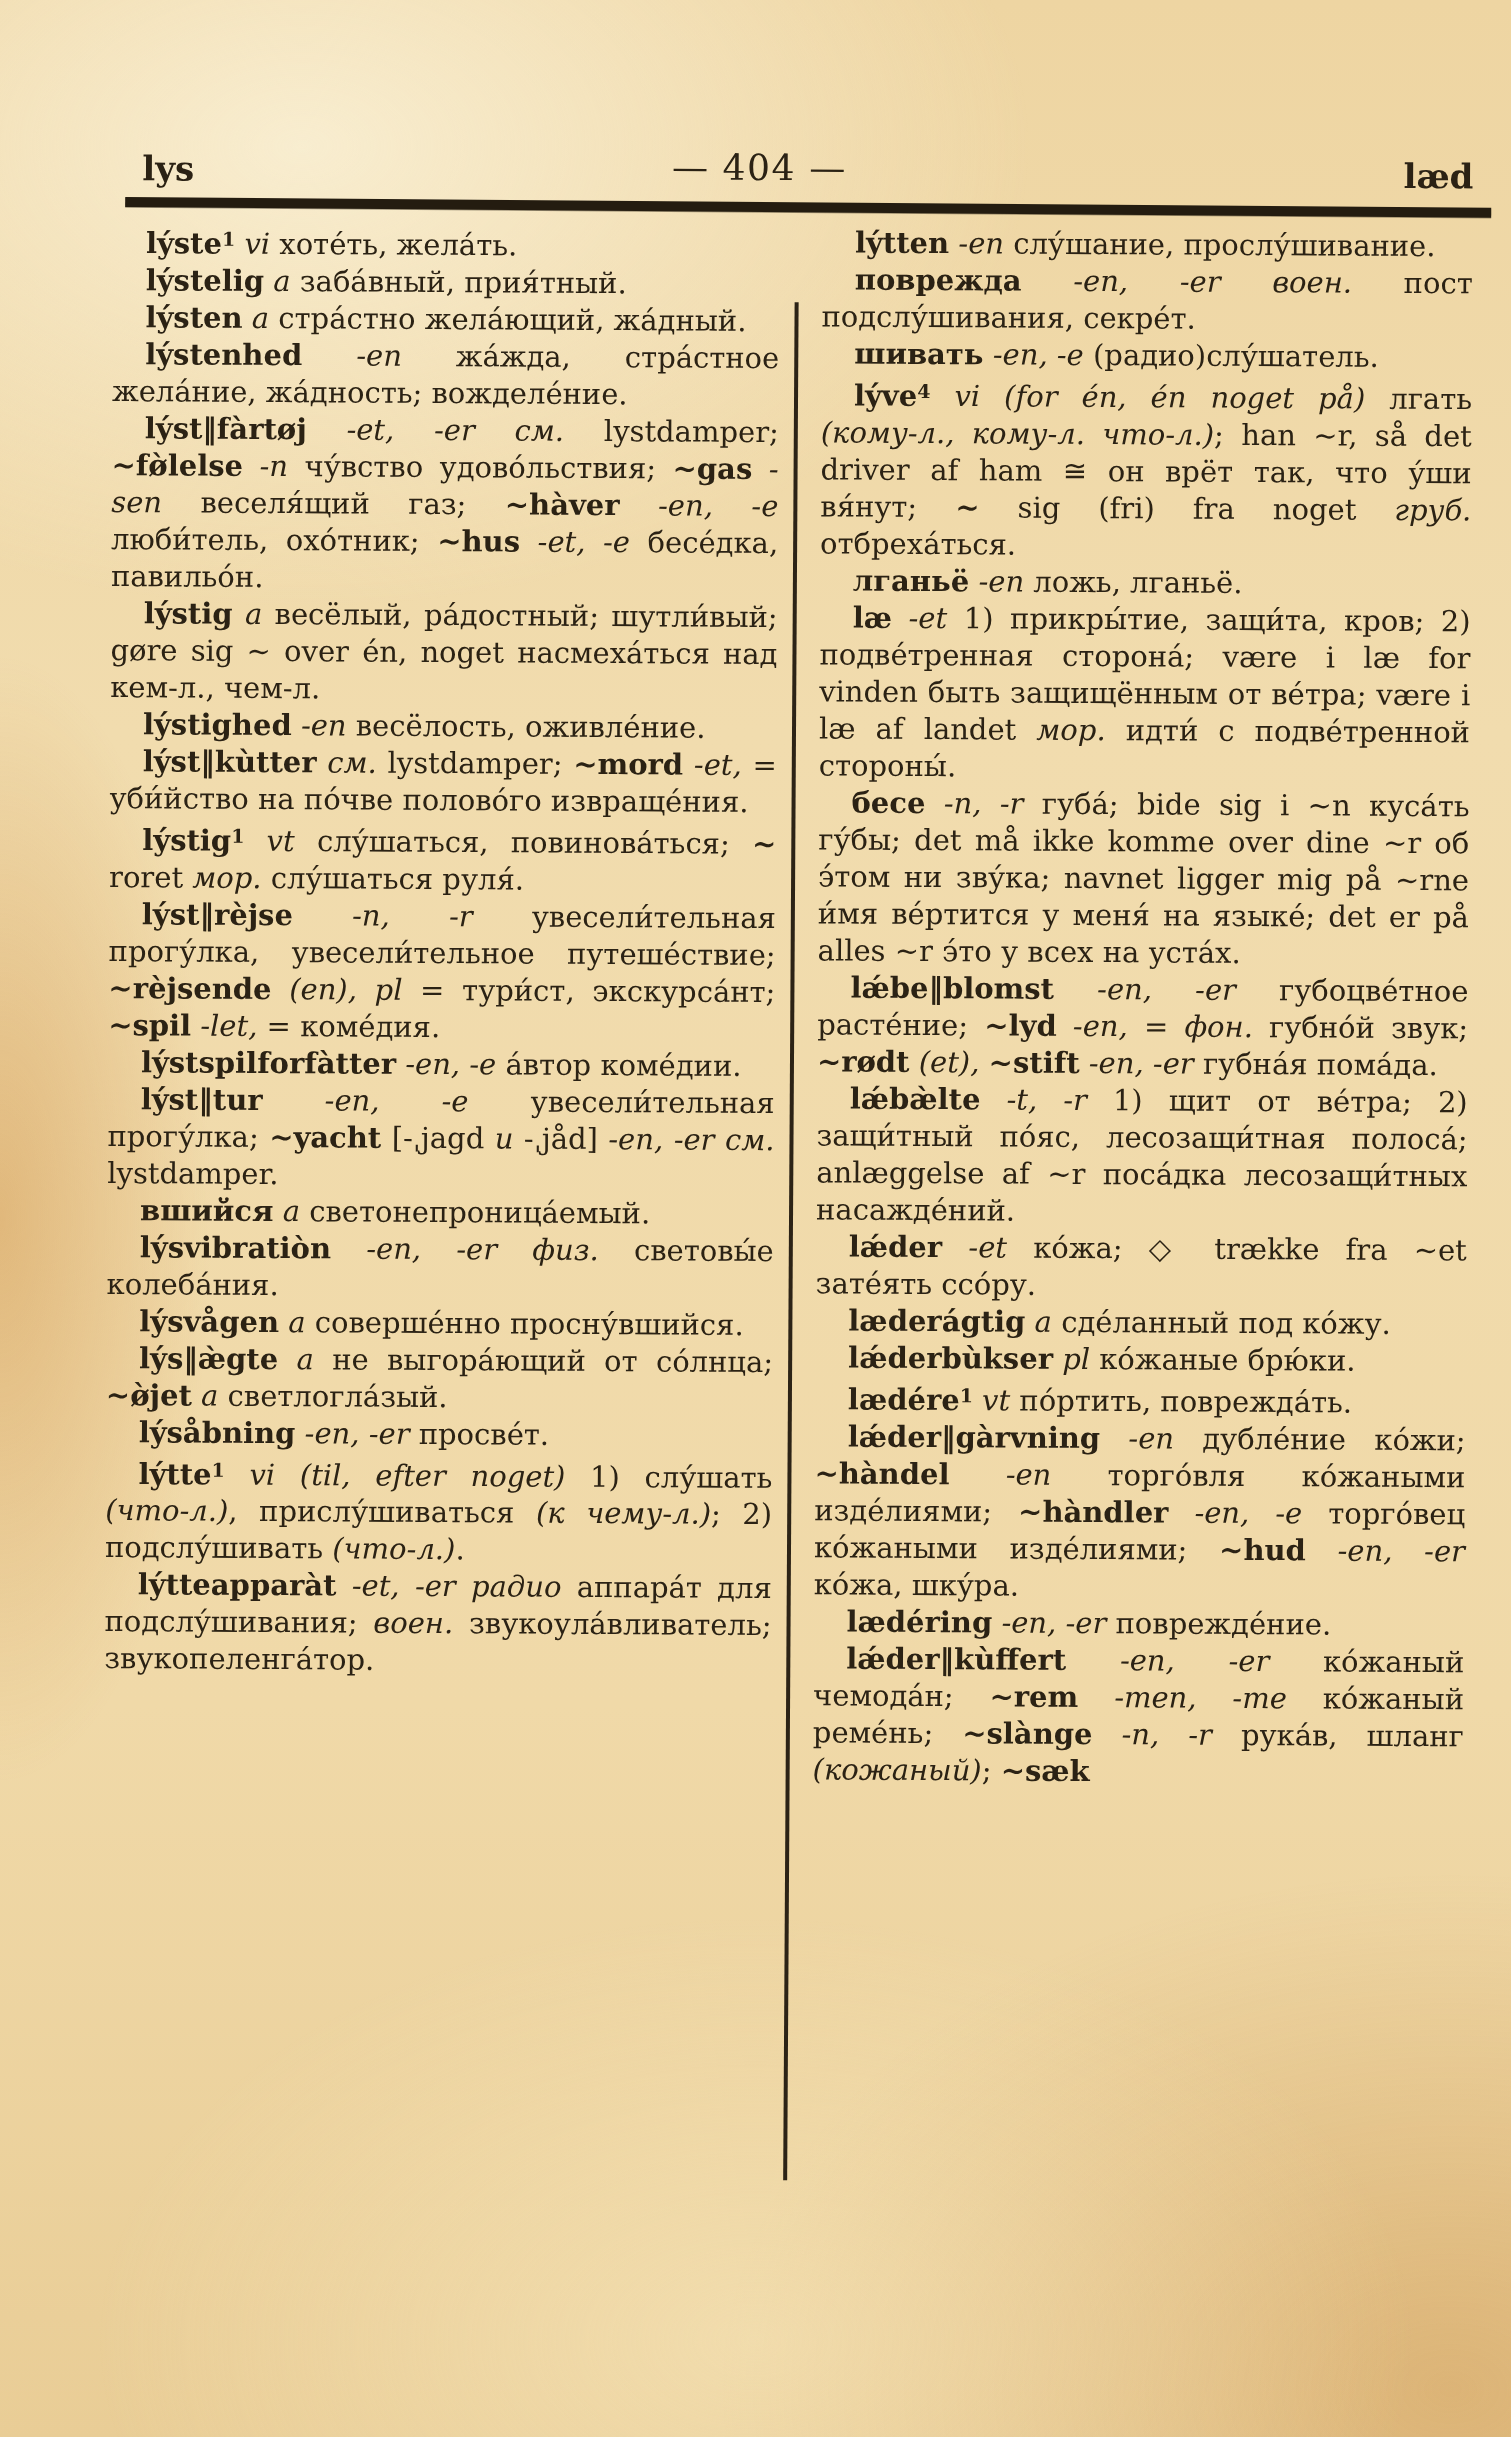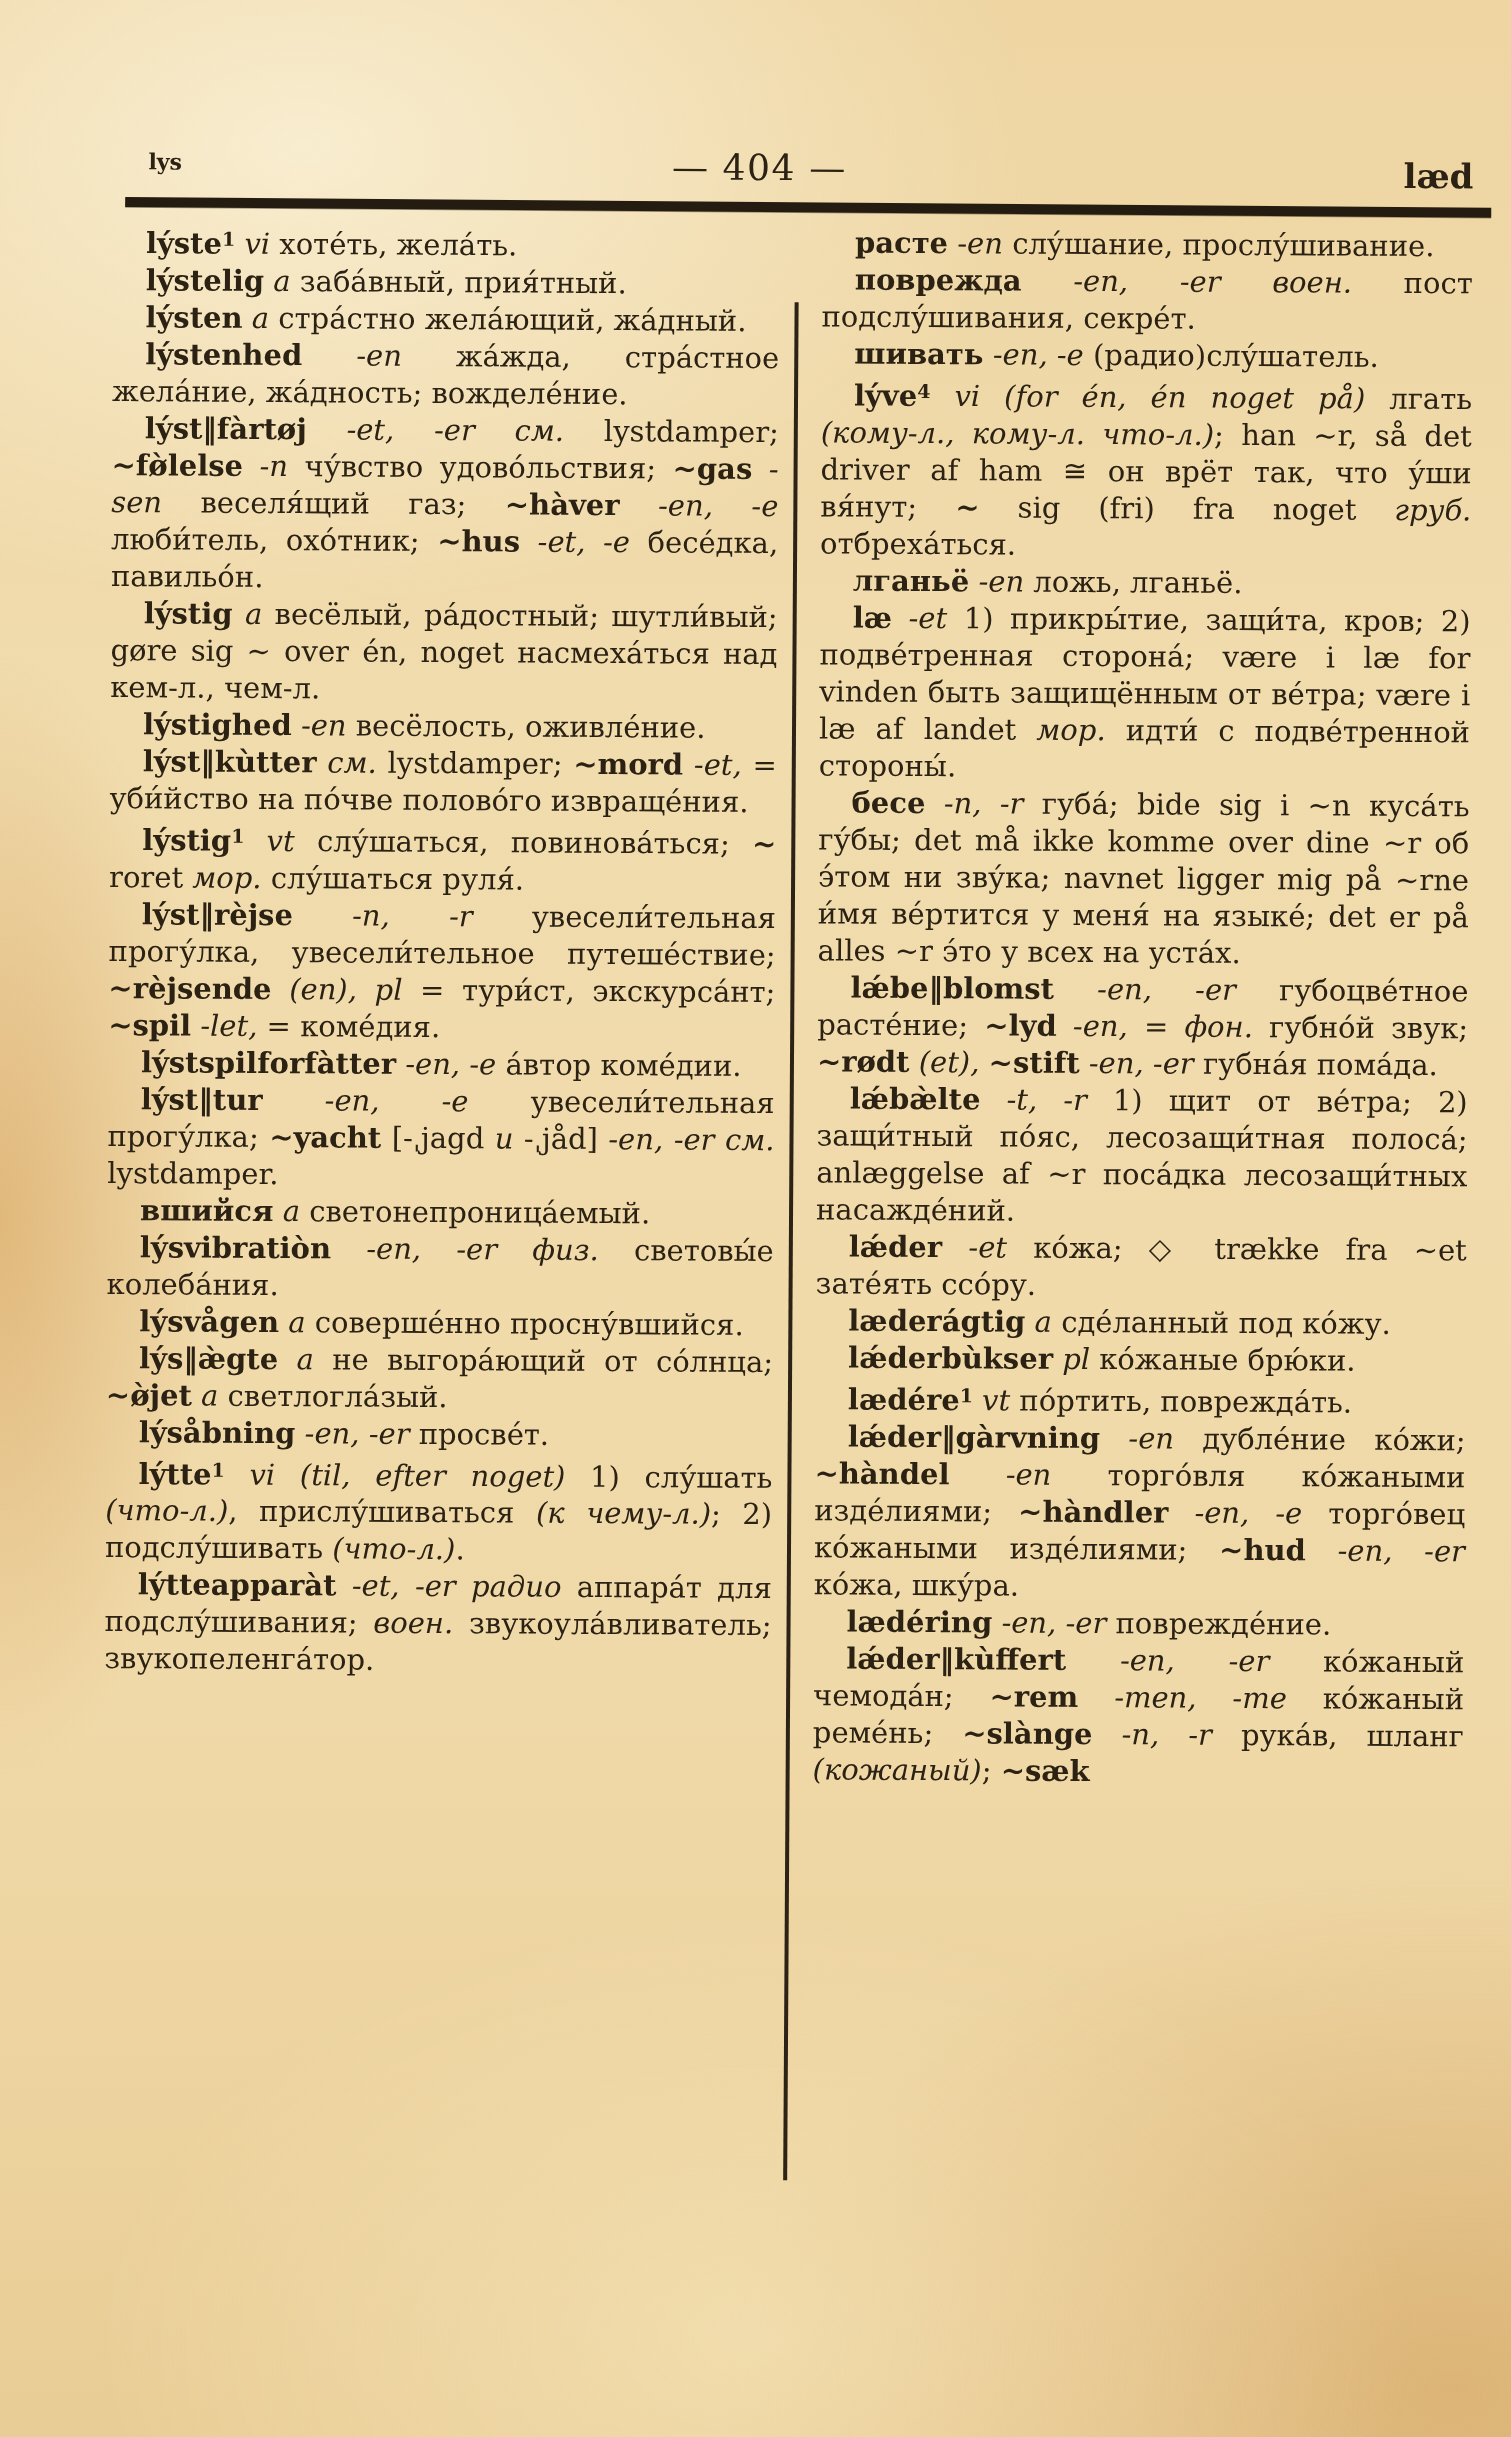--- a/index.html
+++ b/index.html
@@ -11,21 +11,21 @@
     color:#2b2214;
     background:
       radial-gradient(1174px 743px at 20% 6%, rgba(250,241,215,.85), rgba(250,241,215,0) 62%),
       radial-gradient(1096px 704px at 50% 96%, rgba(248,232,190,.55), rgba(248,232,190,0) 60%),
       radial-gradient(1330px 939px at 96% 98%, rgba(198,138,66,.38), rgba(198,138,66,0) 55%),
       radial-gradient(704px 1878px at 0% 50%, rgba(205,142,66,.45), rgba(205,142,66,0) 30%),
       linear-gradient(180deg,#eed5a2 0%,#f1dcae 30%,#f0d9a8 70%,#e9cd96 100%);
   }
   .sheet{position:absolute;inset:0;transform:rotate(0.35deg);transform-origin:50% 30%;}
   .running-head{position:absolute;top:0;left:0;right:0;height:203px;}
-  .head-left{position:absolute;left:139px;top:152px;font-size:22px;font-weight:bold;margin-left:6px;}
+  .head-left{position:absolute;left:139px;top:152px;font-size:34px;font-weight:bold;}
   .head-center{position:absolute;left:0;right:0;top:147px;text-align:center;font-size:36px;letter-spacing:1.6px;}
   .head-right{position:absolute;right:42px;top:152px;font-size:34px;font-weight:bold;}
   .head-rule{position:absolute;left:122px;top:202px;width:1366px;height:10.2px;background:#241c10;transform:rotate(0.1deg);box-shadow:0 0.8px 0 rgba(36,28,16,.4);}
   .col{position:absolute;top:224px;text-align:justify;font-size:29px;line-height:37px;}
   .col-left{left:110px;width:667px;}
   .col-right{left:819px;width:651px;}
   .entry{margin:0;text-indent:33px;}
   .run-b{font-weight:bold;}
   .run-i{font-style:italic;}
   .run-r{font-style:normal;}
@@ -61,21 +61,21 @@
       <p class="entry"><span class="run-b">lýst‖tur</span><span class="run-i"> -en, -e</span><span class="run-r"> увесели́тельная прогу́лка; </span><span class="run-b">~yacht</span><span class="run-r"> [-ˌjagd </span><span class="run-i">и</span><span class="run-r"> -ˌjåd] </span><span class="run-i">-en, -er см.</span><span class="run-r"> lystdamper.</span></p>
       <p class="entry"><span class="run-b">вшийся</span><span class="run-i"> a</span><span class="run-r"> светонепроница́емый.</span></p>
       <p class="entry"><span class="run-b">lýsvibratiòn</span><span class="run-i"> -en, -er физ.</span><span class="run-r"> световы́е колеба́ния.</span></p>
       <p class="entry"><span class="run-b">lýsvågen</span><span class="run-i"> a</span><span class="run-r"> соверше́нно просну́вшийся.</span></p>
       <p class="entry"><span class="run-b">lýs‖æ̀gte</span><span class="run-i"> a</span><span class="run-r"> не выгора́ющий от со́лнца; </span><span class="run-b">~ø̀jet</span><span class="run-i"> a</span><span class="run-r"> светлогла́зый.</span></p>
       <p class="entry"><span class="run-b">lýsåbning</span><span class="run-i"> -en, -er</span><span class="run-r"> просве́т.</span></p>
       <p class="entry"><span class="run-b">lýtte</span><span class="run-s">1</span><span class="run-i"> vi (til, efter noget)</span><span class="run-r"> 1) слу́шать </span><span class="run-i">(что-л.)</span><span class="run-r">, прислу́шиваться </span><span class="run-i">(к чему-л.)</span><span class="run-r">; 2) подслу́шивать </span><span class="run-i">(что-л.)</span><span class="run-r">.</span></p>
       <p class="entry"><span class="run-b">lýtteapparàt</span><span class="run-i"> -et, -er радио</span><span class="run-r"> аппара́т для подслу́шивания; </span><span class="run-i">воен.</span><span class="run-r"> звукоула́вливатель; звукопеленга́тор.</span></p>
     </div>
   <div class="col col-right">
-      <p class="entry"><span class="run-b">расте</span><span class="run-i"> -en</span><span class="run-r"> слу́шание, прослу́шивание.</span></p>
+      <p class="entry"><span class="run-b">lýtten</span><span class="run-i"> -en</span><span class="run-r"> слу́шание, прослу́шивание.</span></p>
       <p class="entry"><span class="run-b">поврежда</span><span class="run-i"> -en, -er воен.</span><span class="run-r"> пост подслу́шивания, секре́т.</span></p>
       <p class="entry"><span class="run-b">шивать</span><span class="run-i"> -en, -e</span><span class="run-r"> (радио)слу́шатель.</span></p>
       <p class="entry"><span class="run-b">lýve</span><span class="run-s">4</span><span class="run-i"> vi (for én, én noget på)</span><span class="run-r"> лгать </span><span class="run-i">(кому-л., кому-л. что-л.)</span><span class="run-r">; han ~r, så det driver af ham ≅ он врёт так, что у́ши вя́нут; </span><span class="run-b">~</span><span class="run-r"> sig (fri) fra noget </span><span class="run-i">груб.</span><span class="run-r"> отбреха́ться.</span></p>
       <p class="entry"><span class="run-b">лганьё</span><span class="run-i"> -en</span><span class="run-r"> ложь, лганьё.</span></p>
       <p class="entry"><span class="run-b">læ</span><span class="run-i"> -et</span><span class="run-r"> 1) прикры́тие, защи́та, кров; 2) подве́тренная сторона́; være i læ for vinden быть защищённым от ве́тра; være i læ af landet </span><span class="run-i">мор.</span><span class="run-r"> идти́ с подве́тренной стороны́.</span></p>
       <p class="entry"><span class="run-b">бесе</span><span class="run-i"> -n, -r</span><span class="run-r"> губа́; bide sig i ~n куса́ть гу́бы; det må ikke komme over dine ~r об э́том ни зву́ка; navnet ligger mig på ~rne и́мя ве́ртится у меня́ на языке́; det er på alles ~r э́то у всех на уста́х.</span></p>
       <p class="entry"><span class="run-b">lǽbe‖blomst</span><span class="run-i"> -en, -er</span><span class="run-r"> губоцве́тное расте́ние; </span><span class="run-b">~lyd</span><span class="run-i"> -en,</span><span class="run-r"> = </span><span class="run-i">фон.</span><span class="run-r"> губно́й звук; </span><span class="run-b">~rødt</span><span class="run-i"> (et),</span><span class="run-r"> </span><span class="run-b">~stift</span><span class="run-i"> -en, -er</span><span class="run-r"> губна́я пома́да.</span></p>
       <p class="entry"><span class="run-b">lǽbæ̀lte</span><span class="run-i"> -t, -r</span><span class="run-r"> 1) щит от ве́тра; 2) защи́тный по́яс, лесозащи́тная полоса́; anlæggelse af ~r поса́дка лесозащи́тных насажде́ний.</span></p>
       <p class="entry"><span class="run-b">lǽder</span><span class="run-i"> -et</span><span class="run-r"> ко́жа; ◇ trække fra ~et зате́ять ссо́ру.</span></p>
       <p class="entry"><span class="run-b">læderágtig</span><span class="run-i"> a</span><span class="run-r"> сде́ланный под ко́жу.</span></p>

